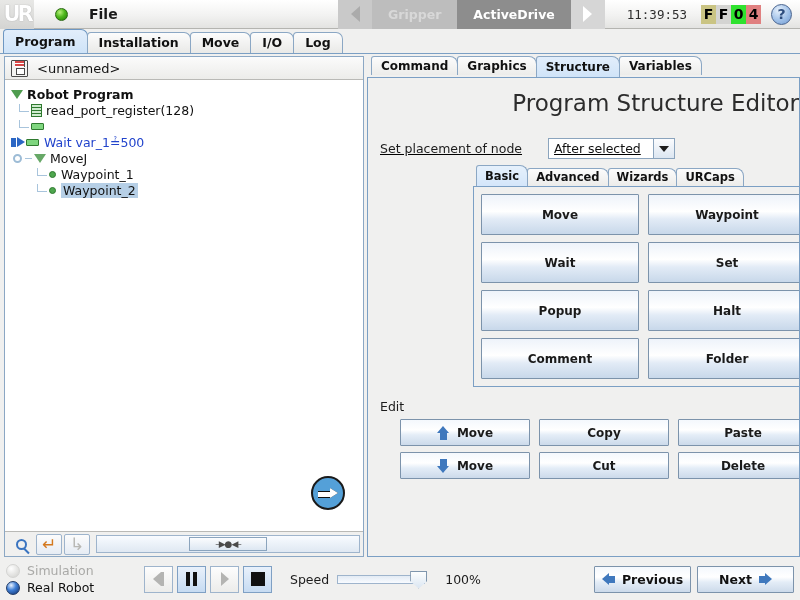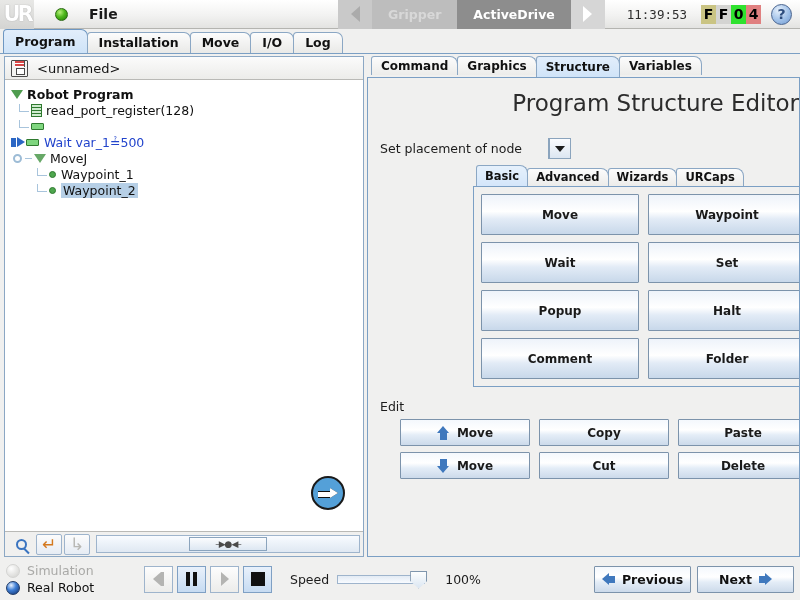--- a/index.html
+++ b/index.html
@@ -229,21 +229,21 @@
   .rtab.active {
     background: linear-gradient(to bottom,#e2eefb,#cfe3f8);
     height: 22px; line-height: 21px;
   }
   .rbody {
     position: absolute; left: 0; top: 21px; right: 0; bottom: 0;
     background: #f0f0ef; border: 1px solid #7b9fc4;
     padding: 10px 0 0 10px; overflow: hidden;
   }
   .panel-title { font-size: 23px; color: #2c2c2c; margin: 2px 0 22px 2px; text-align: right; }
-  .row-place { display: flex; align-items: center; gap: 26px; margin: 16px 0 6px 2px; }
+  .row-place { display: flex; align-items: center; gap: 26px; margin: 16px 0 6px 2px; text-decoration: underline; }
   .row-place-label { font-size: 12.5px; color: #1c1c1c; }
   .combo {
     display: flex; height: 21px; border: 1px solid #8ba4bd; cursor: pointer;
   }
   .combo-value {
     background: #fff; padding: 0 8px 0 5px; font-size: 12.5px; color: #111;
     line-height: 19px; min-width: 104px;
   }
   .combo-btn {
     width: 21px; background: linear-gradient(to bottom,#fbfcfe,#dce6f1);
@@ -495,20 +495,21 @@
     <div class="rtab active">Structure</div>
     <div class="rtab">Variables</div>
   </div>
 
   <div class="rbody">
     <div class="panel-title">Program Structure Editor</div>
 
     <div class="row-place">
       <span class="row-place-label">Set placement of node</span>
       <span class="combo">
+        <span class="combo-value">After selected</span>
         <span class="combo-btn">
           <span class="chev"></span>
         </span>
       </span>
     </div>
 
 
     <div class="insert-box">
       <div class="itabs">
         <div class="itab active">Basic</div>

